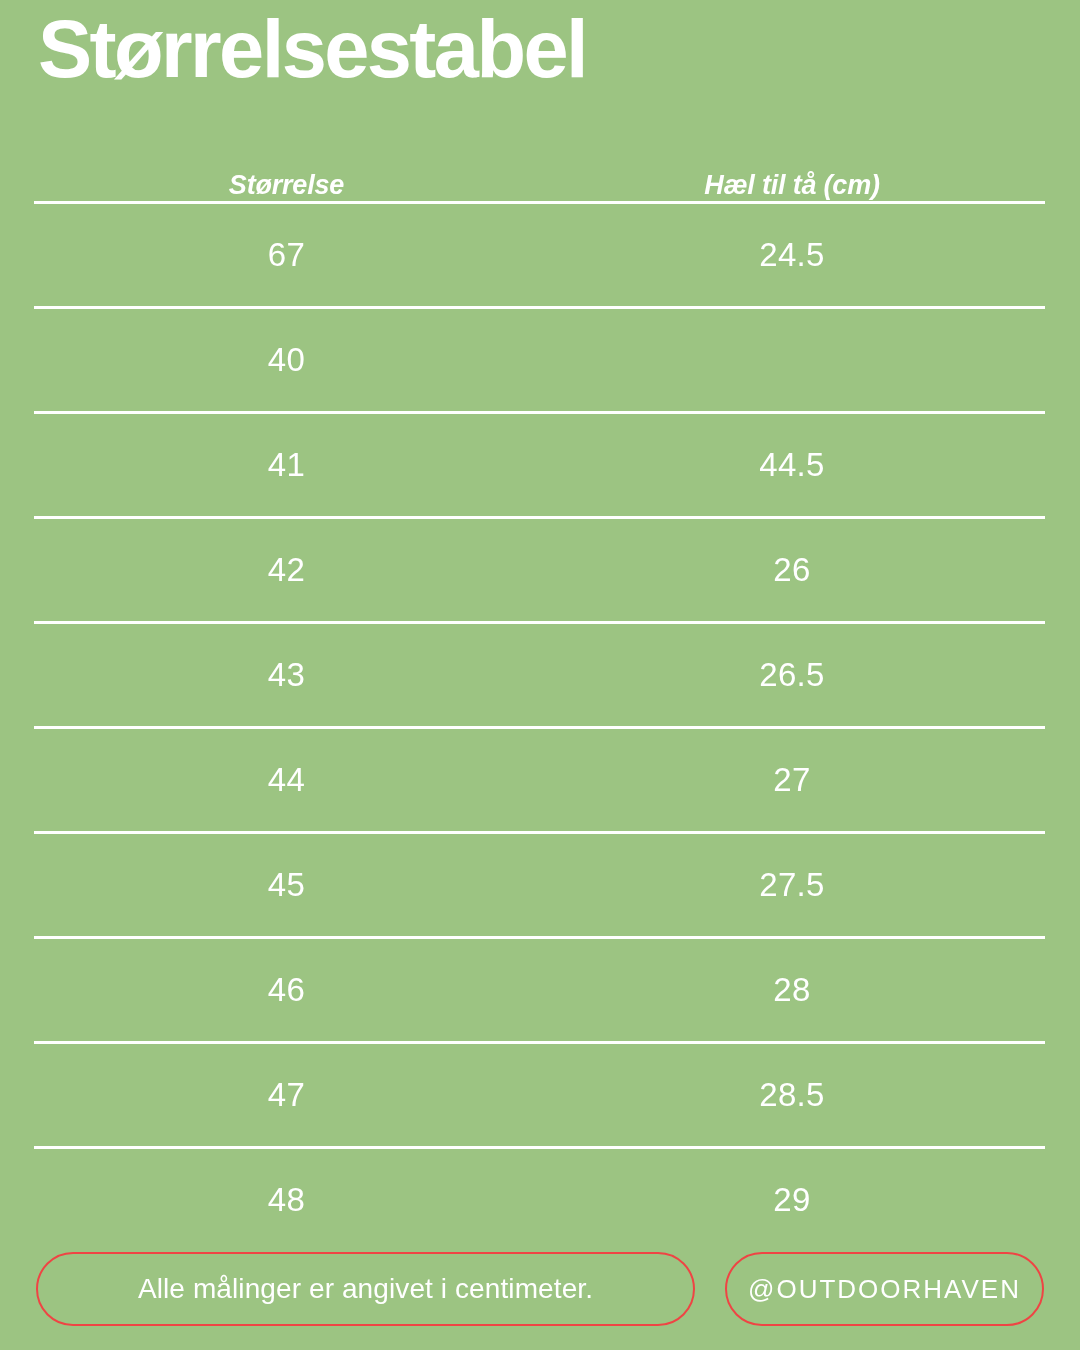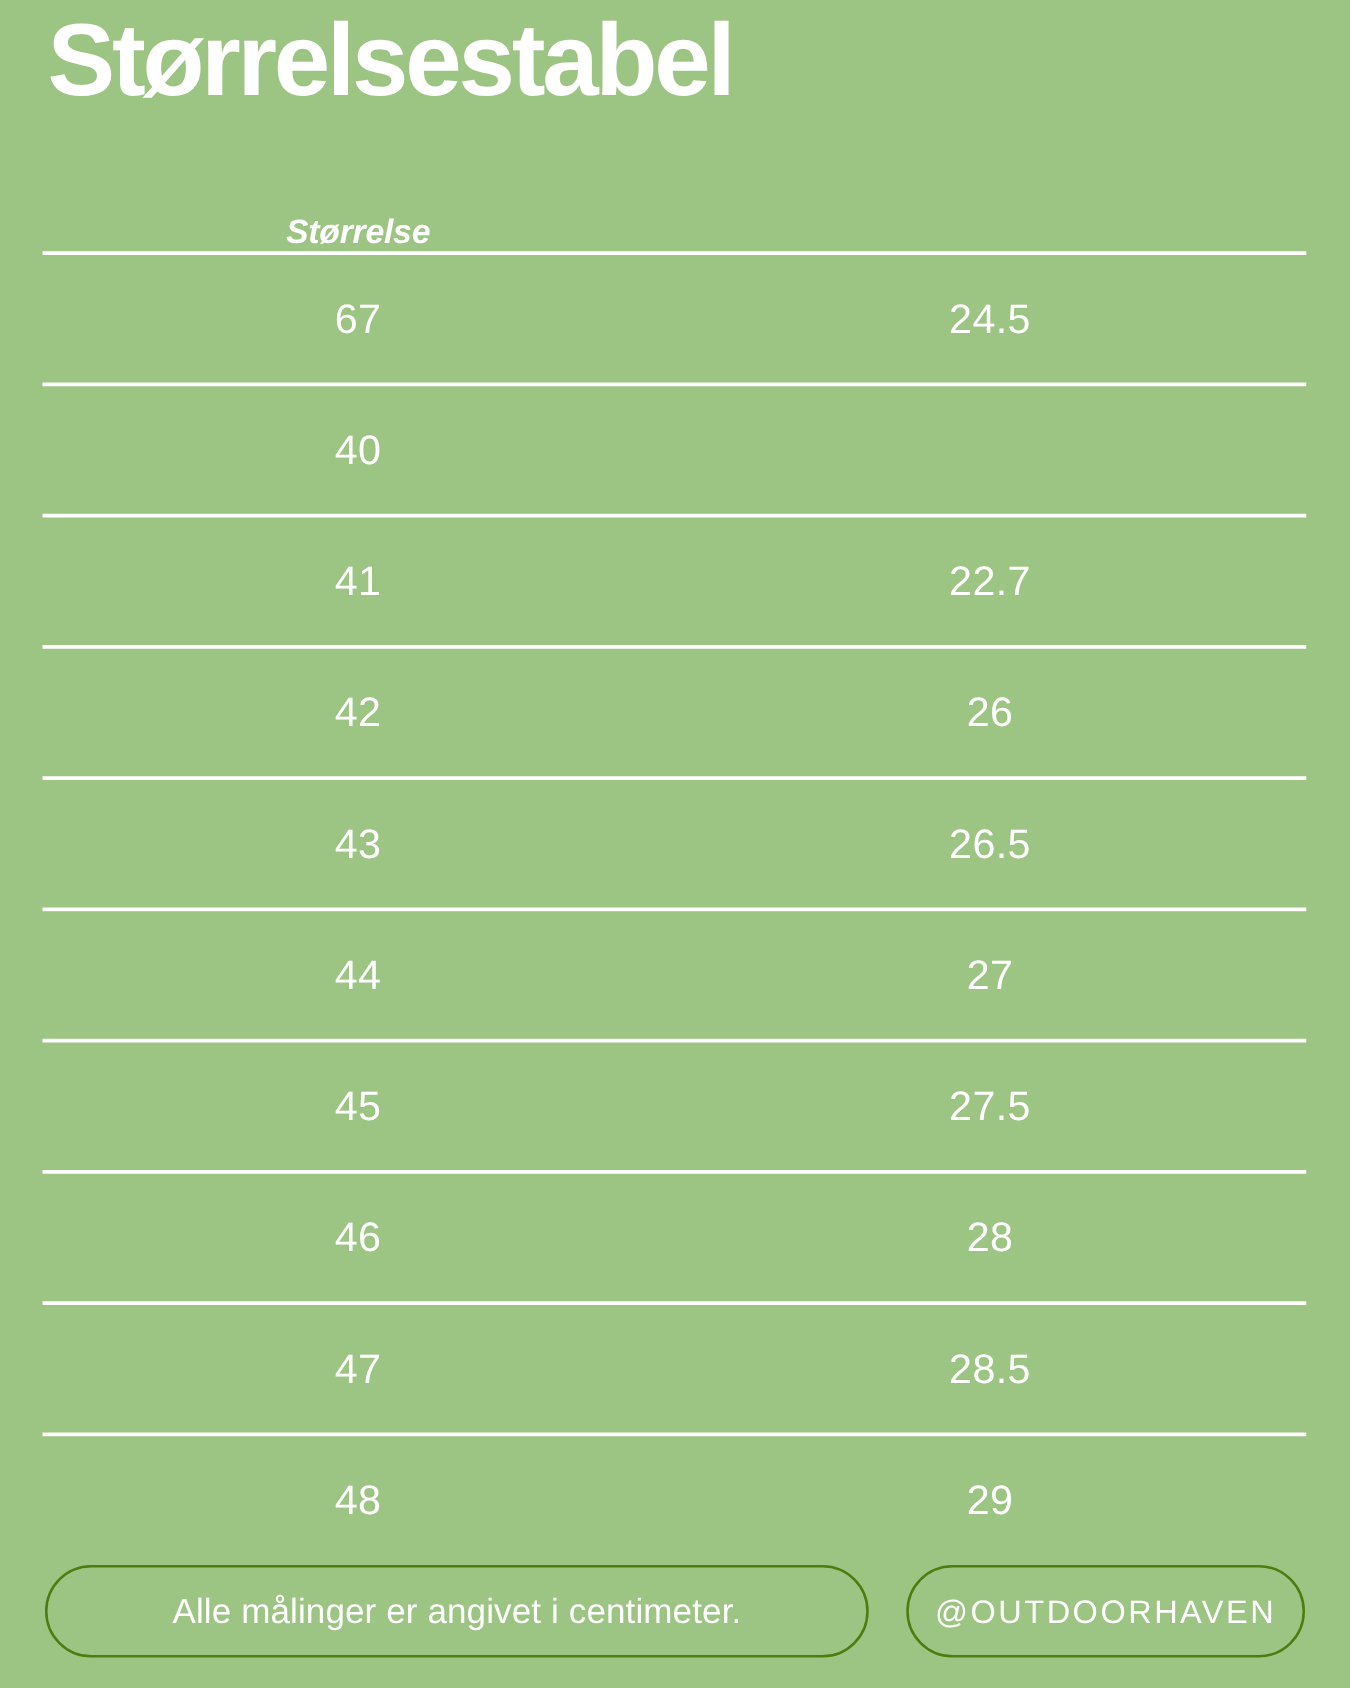--- a/index.html
+++ b/index.html
@@ -89,21 +89,21 @@
     left: 36px;
     top: 1252px;
     width: 1008px;
     height: 74px;
     display: flex;
     gap: 30px;
   }
   .pill {
     box-sizing: border-box;
     height: 74px;
-    border: 2px solid #4d7c0f;
+    border: 2px solid #ef4444;
     border-radius: 37px;
     display: flex;
     align-items: center;
     justify-content: center;
     color: #ffffff;
   }
   .pill-note {
     width: 659px;
     font-size: 28px;
     font-weight: 400;
@@ -122,36 +122,39 @@
 <div class="page">
 
   <div class="title">Størrelsestabel</div>
 
   <div class="table">
 
     <div class="head-row">
       <div class="col col-size">
         <span class="head-cell">Størrelse</span>
       </div>
+      <div class="col col-length">
+        <span class="head-cell">Hæl til tå (cm)</span>
+      </div>
     </div>
 
     <div id="rows-container">
         <div class="divider"></div>
         <div class="data-row">
           <div class="col col-size"><span class="data-cell">67</span></div>
           <div class="col col-length"><span class="data-cell">24.5</span></div>
         </div>
         <div class="divider"></div>
         <div class="data-row">
           <div class="col col-size"><span class="data-cell">40</span></div>
         </div>
         <div class="divider"></div>
         <div class="data-row">
           <div class="col col-size"><span class="data-cell">41</span></div>
-          <div class="col col-length"><span class="data-cell">22.7</span></div>
+          <div class="col col-length"><span class="data-cell">44.5</span></div>
         </div>
         <div class="divider"></div>
         <div class="data-row">
           <div class="col col-size"><span class="data-cell">42</span></div>
           <div class="col col-length"><span class="data-cell">26</span></div>
         </div>
         <div class="divider"></div>
         <div class="data-row">
           <div class="col col-size"><span class="data-cell">43</span></div>
           <div class="col col-length"><span class="data-cell">26.5</span></div>

